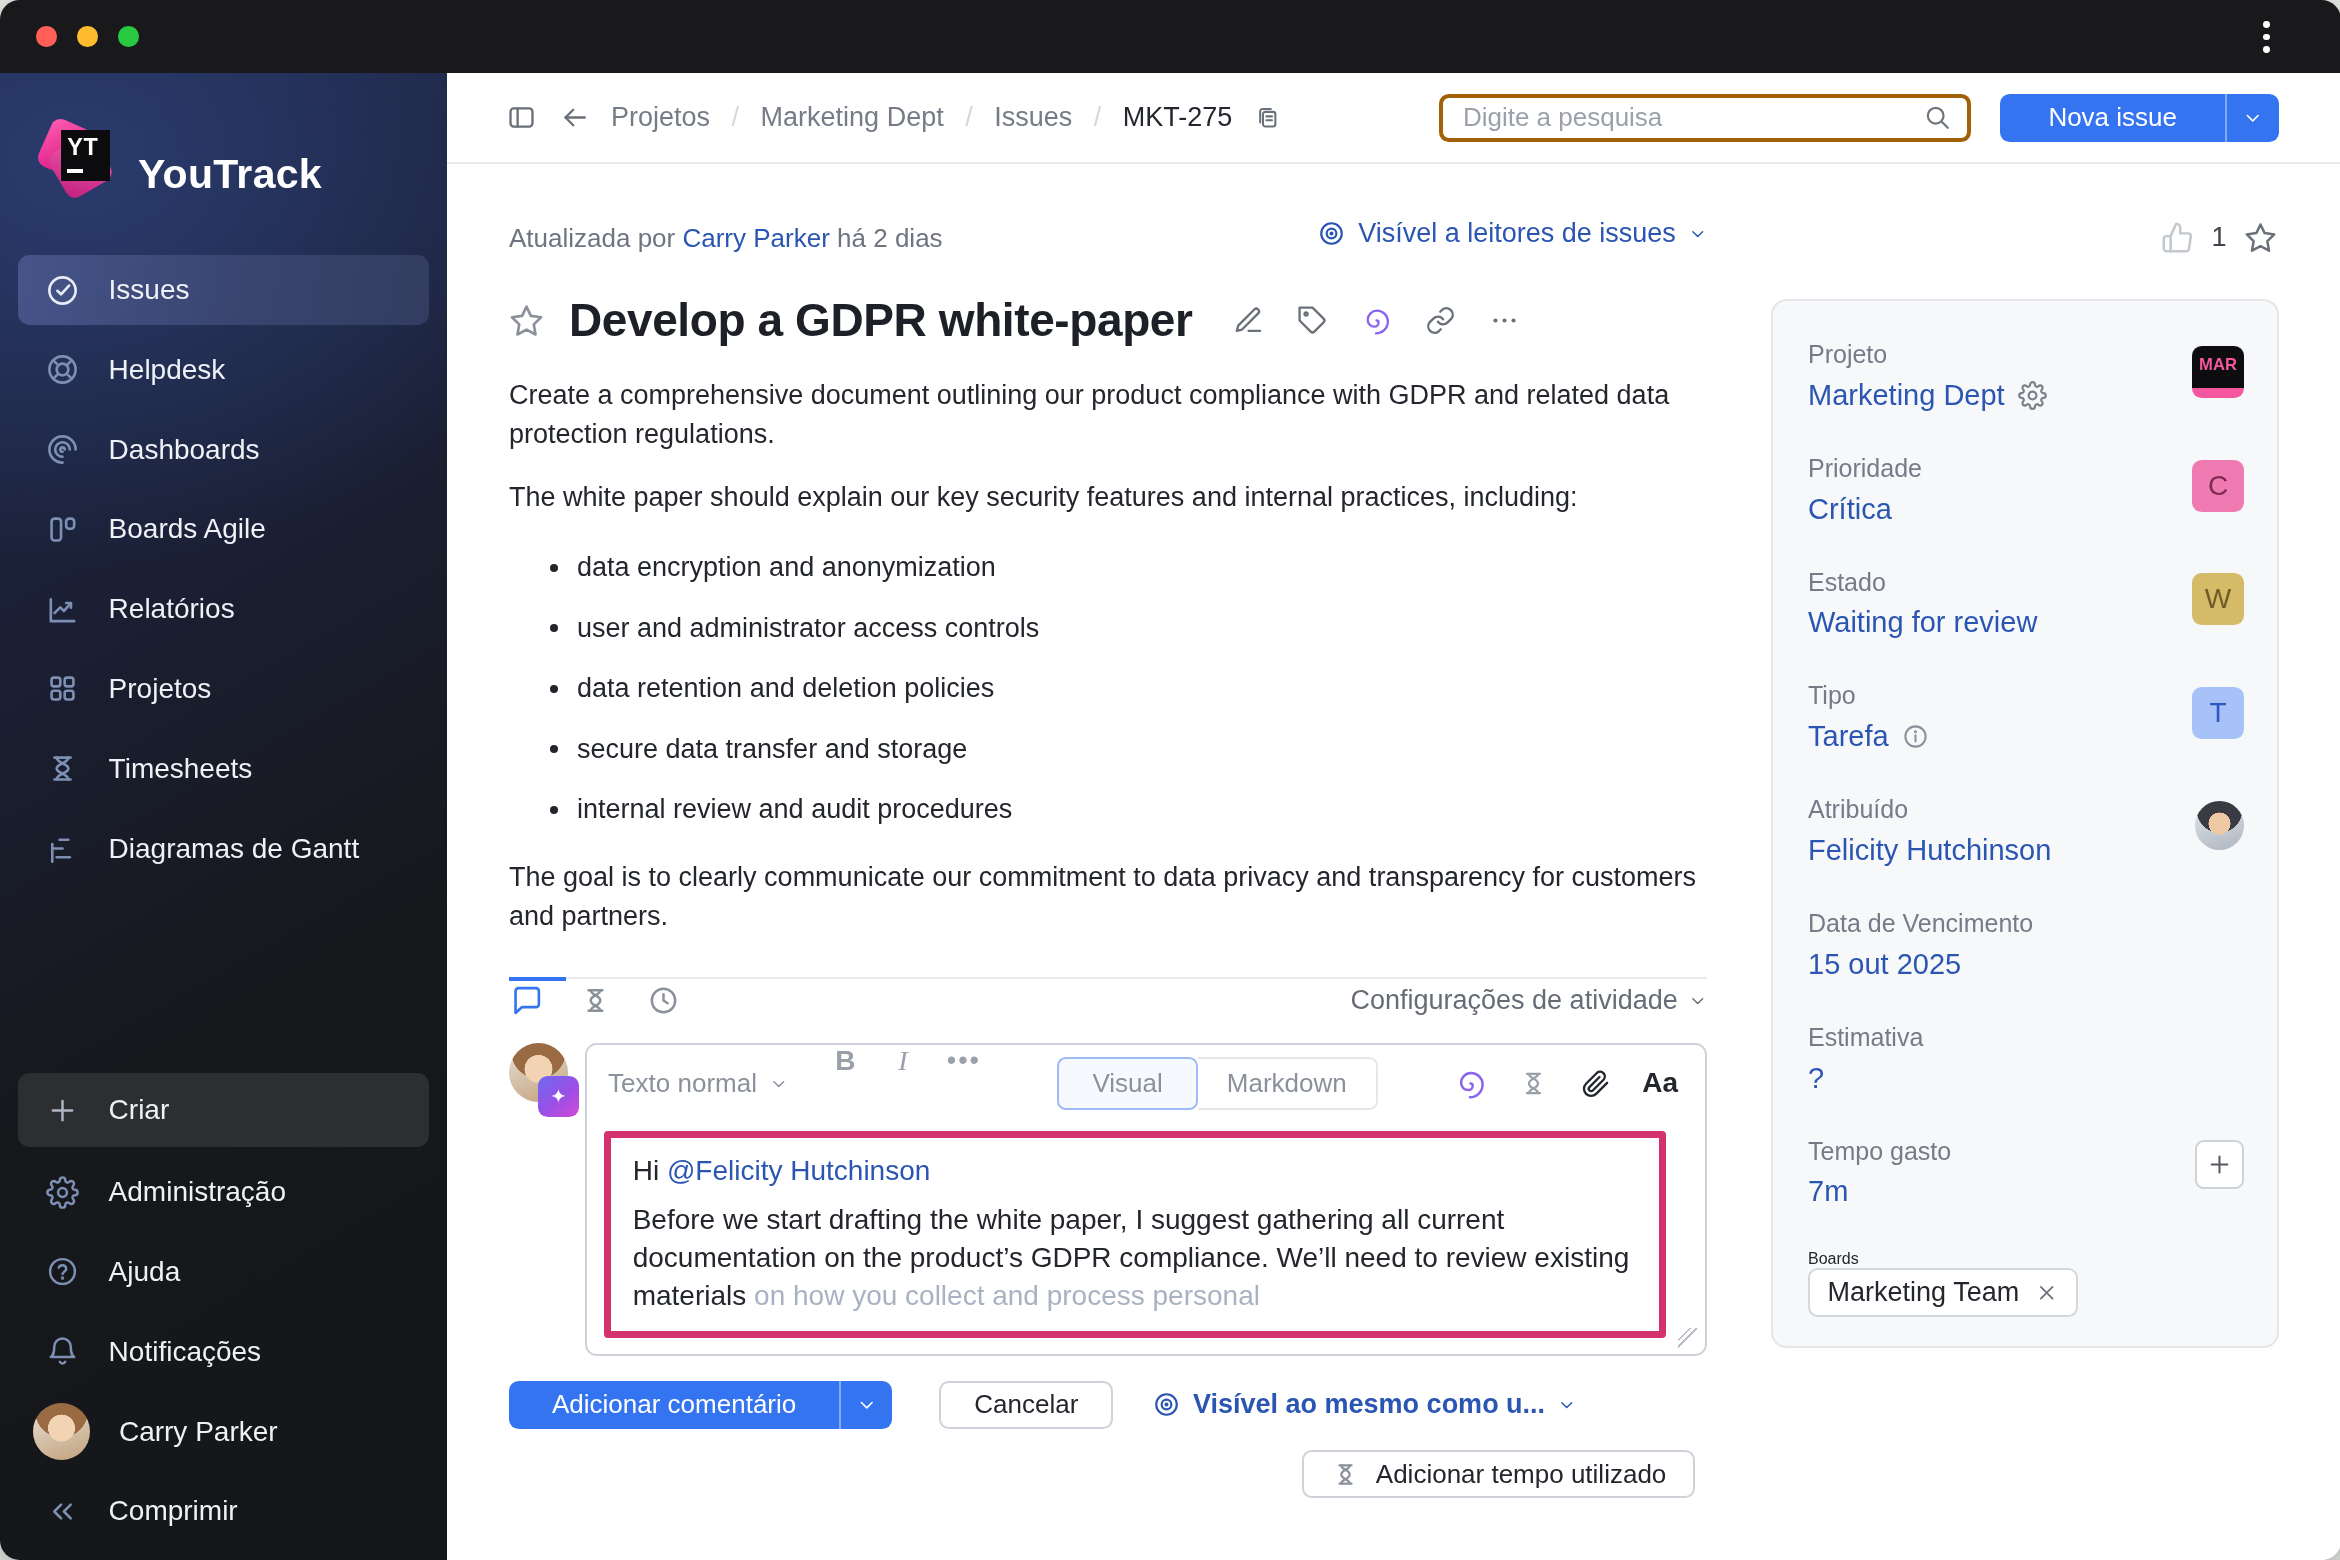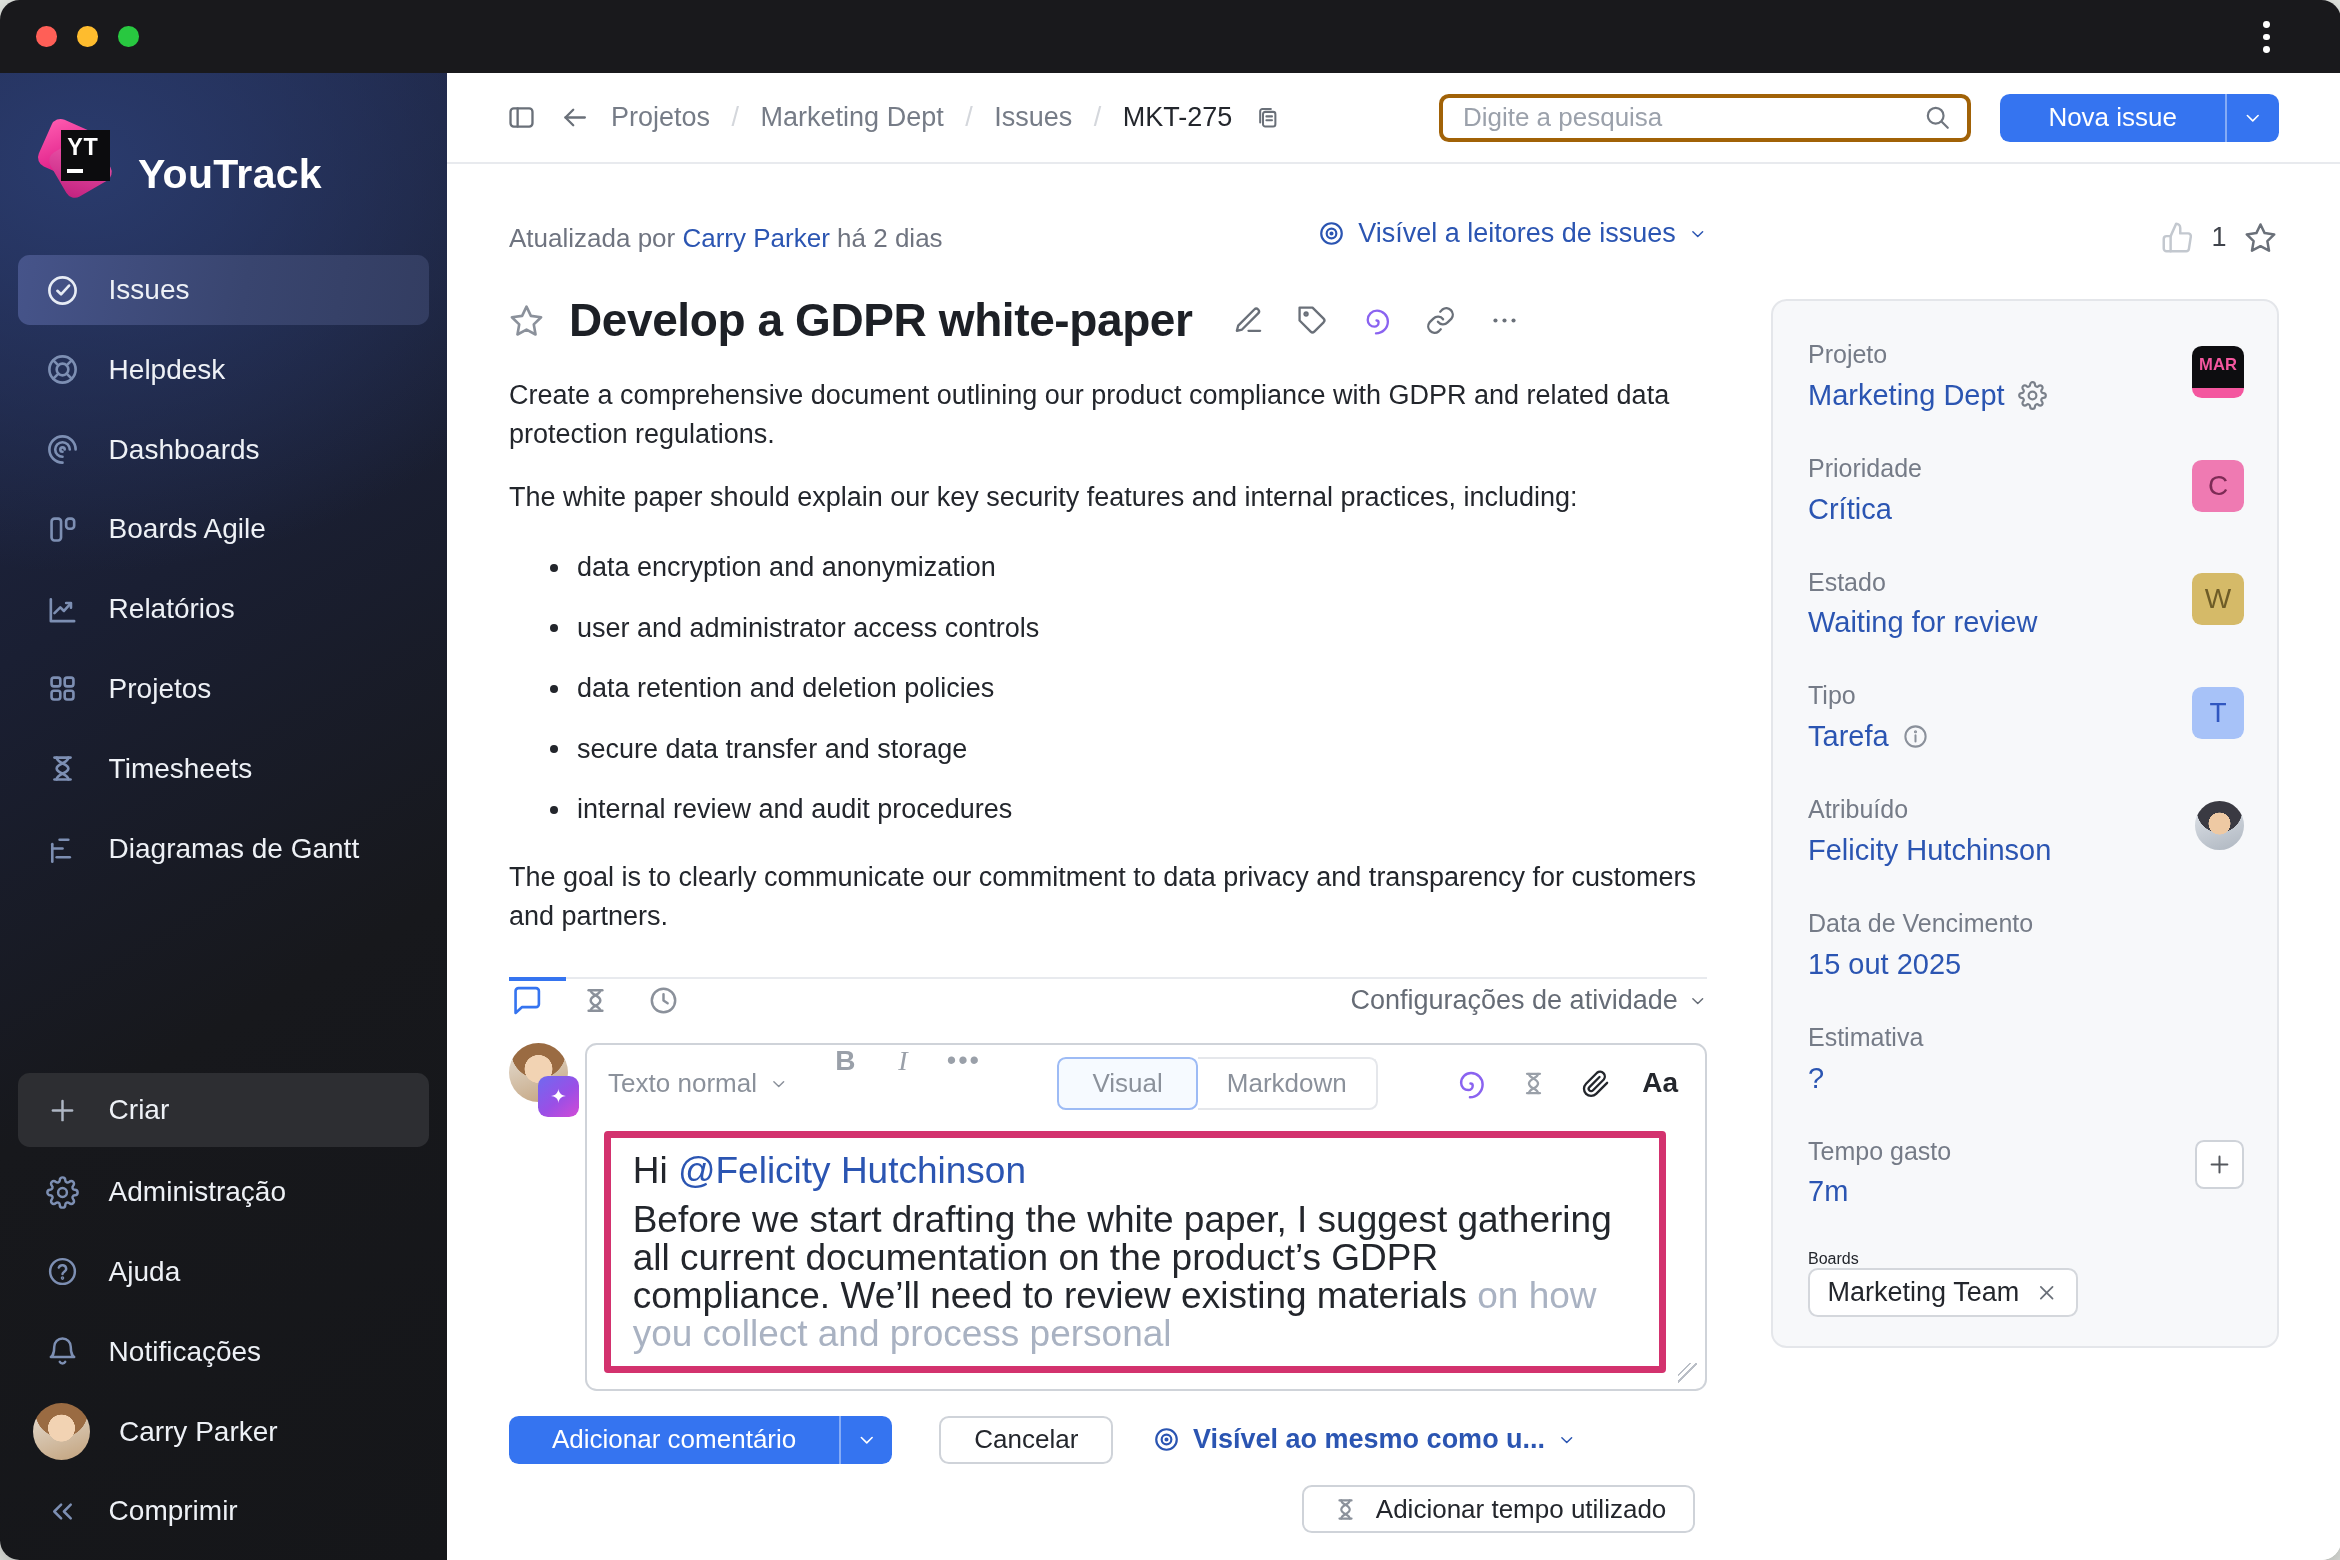--- a/index.html
+++ b/index.html
@@ -129,21 +129,21 @@
     border:2px solid #9dbbf5; background:#f6faff; border-radius:8.8px; cursor:pointer; }
   .seg .m{ height:53px; padding:0 29px; display:flex; align-items:center; font-size:26px; color:#8b919b;
     border:2px solid #e5e7eb; border-left:none; border-radius:0 8.8px 8.8px 0; cursor:pointer; }
   .ed-icons{ margin-left:auto; display:flex; align-items:center; gap:31px; }
   .ed-icons .ei{ cursor:pointer; display:flex; color:#9aa0a9; }
   .ed-icons .spiral{ color:#8a63f0; }
   .ed-icons .dark{ color:#23262c; }
   .ed-aa{ font-size:28px; font-weight:700; color:#23262c; cursor:pointer; }
 
   .comment-box{ margin:9.8px 39px 15.6px 17.6px; border:7.8px solid #d3326e; border-radius:3.9px;
-    padding:13.7px 21.5px; min-height:207px; font-size:37px; line-height:38px; cursor:text; }
+    padding:13.7px 21.5px; min-height:207px; font-size:28px; line-height:38px; cursor:text; }
   .cb-hi{ color:#23262c; }
   .cb-body{ margin-top:10.7px; color:#23262c; }
   .ghost{ color:#a9b2c2; }
   .grip{ position:absolute; right:7.8px; bottom:5.9px; width:19.5px; height:19.5px;
     background:
       linear-gradient(135deg, transparent 7.8px, #b9bec6 7.8px 9.8px, transparent 9.8px),
       linear-gradient(135deg, transparent 12.7px, #b9bec6 12.7px 14.6px, transparent 14.6px); }
 
   .btnrow{ display:flex; align-items:center; margin-top:25px; }
   .btn-blue{ display:flex; height:48px; border-radius:9.8px; overflow:hidden; background:#3574f0; color:#fff; cursor:pointer; }

